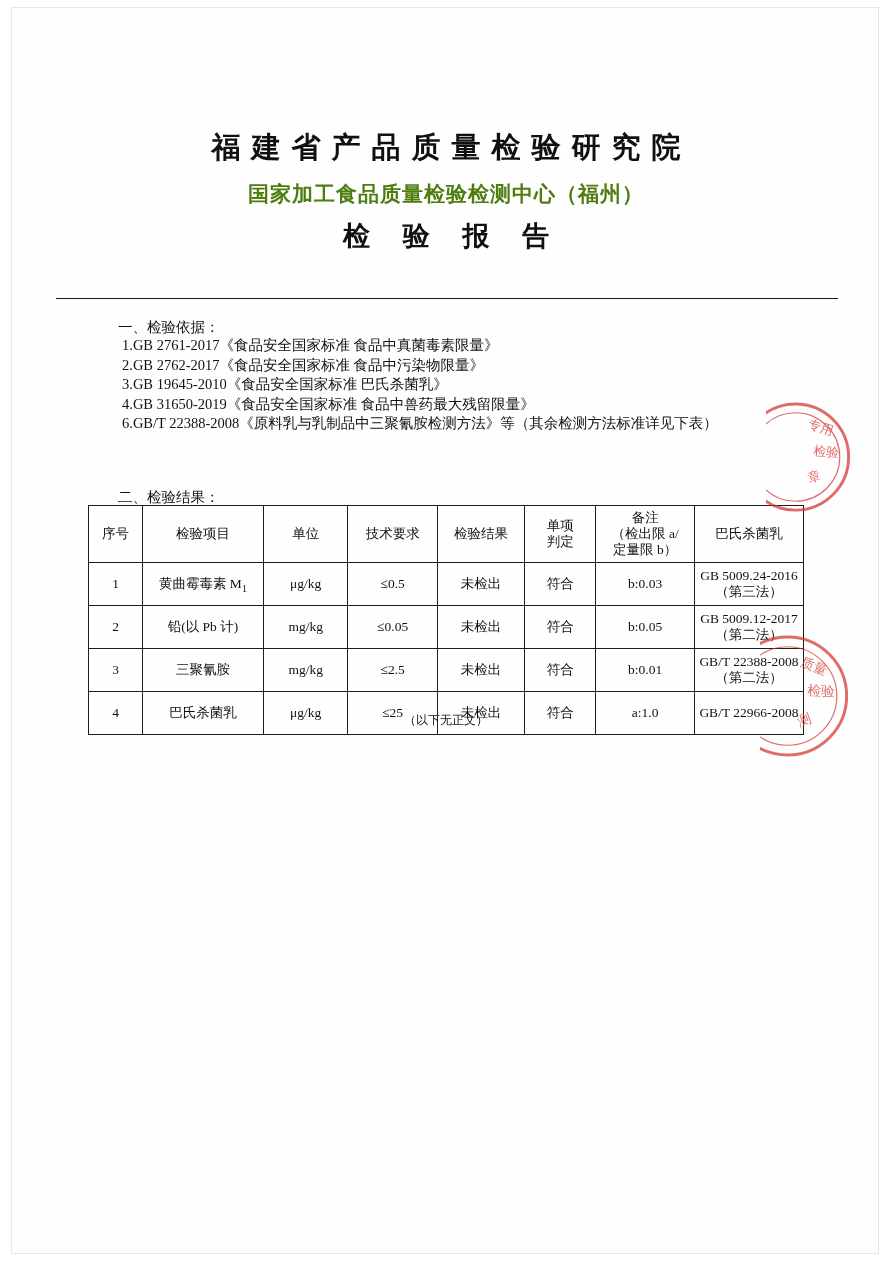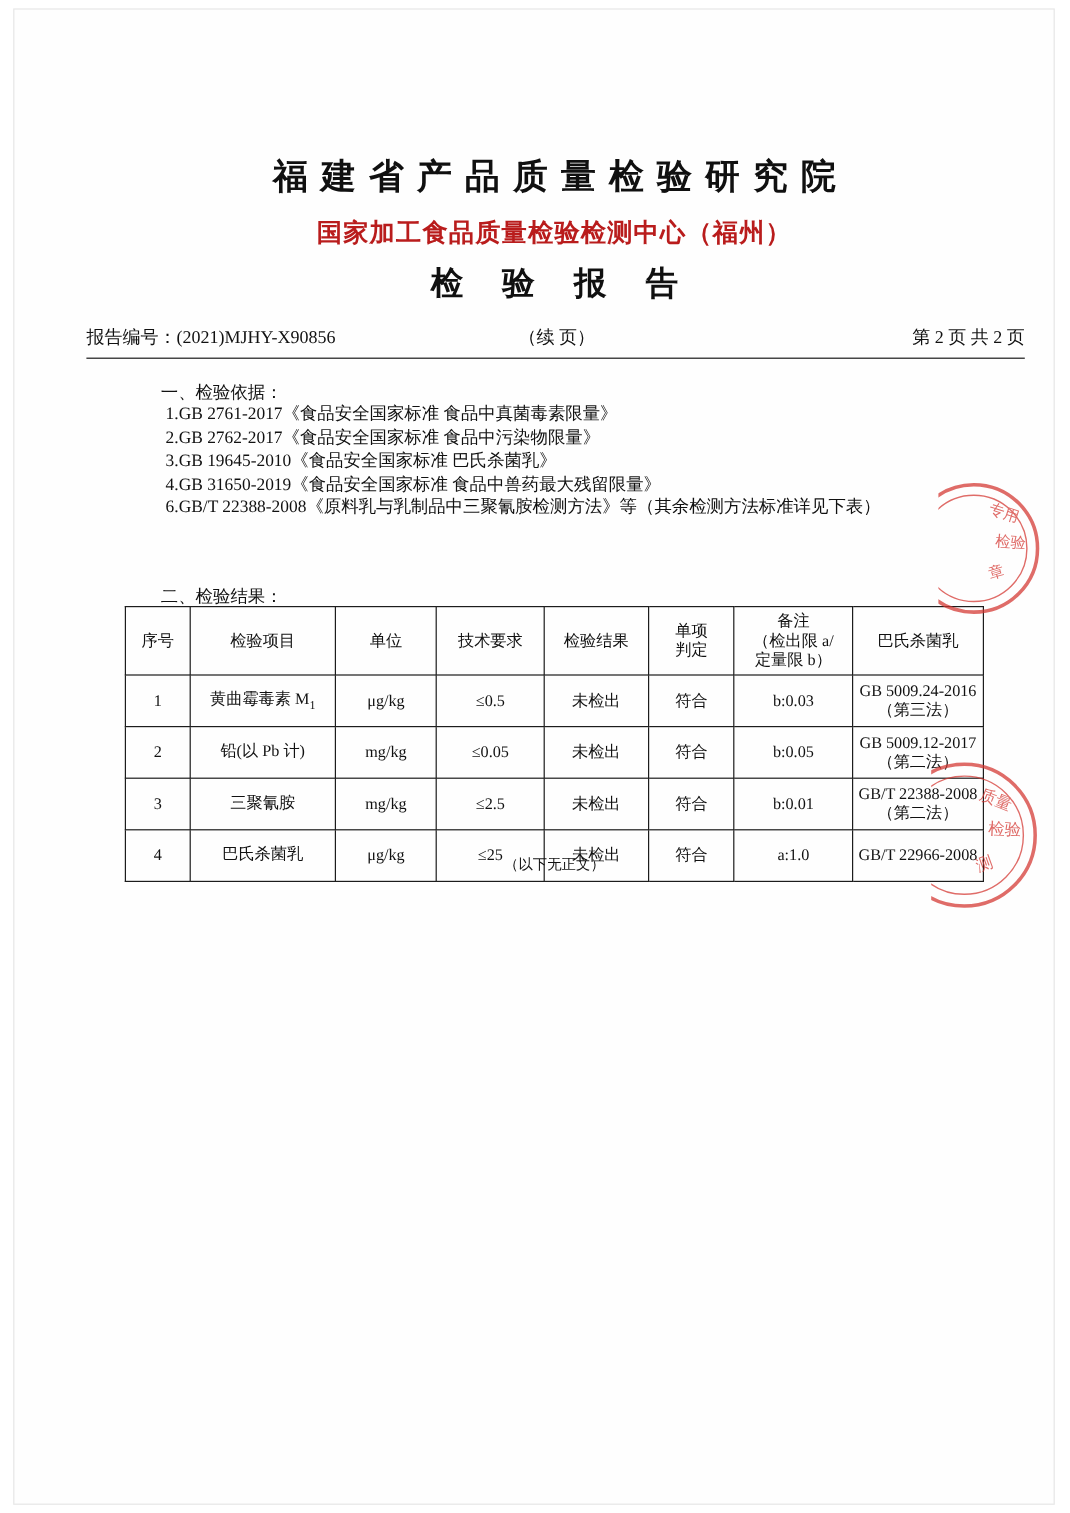--- a/index.html
+++ b/index.html
@@ -21,21 +21,21 @@
     position: absolute;
     left: 12px;
     top: 8px;
     width: 866px;
     height: 1245px;
     background: #fefefe;
     box-shadow: 0 0 0 1px #e6e6e6;
   }
   .content {
     position: absolute;
-    left: 16px;
+    left: 0;
     top: 0;
     width: 772px;
     height: 1261px;
   }
 
   
   .title-main {
     position: absolute;
     left: 0;
     top: 128px;
@@ -50,21 +50,21 @@
   }
   .title-sub {
     position: absolute;
     left: 0;
     top: 180px;
     width: 892px;
     text-align: center;
     font-size: 21px;
     font-weight: bold;
     letter-spacing: 1px;
-    color: #b91c1c;
+    color: #4d7c0f;
   }
   .title-report {
     position: absolute;
     left: 0;
     top: 218px;
     width: 892px;
     text-align: center;
     font-size: 27px;
     font-weight: bold;
     letter-spacing: 13px;
@@ -207,25 +207,20 @@
 <body>
 
 <div class="page">
   <div class="paper-edge"></div>
   <div class="content">
 
     <div class="title-main">福建省产品质量检验研究院</div>
     <div class="title-sub">国家加工食品质量检验检测中心（福州）</div>
     <div class="title-report">检 验 报 告</div>
 
-    <div class="idrow">
-      <span class="no"><span>报告编号：</span><span>(2021)MJHY-X90856</span></span>
-      <span class="cont">（续 页）</span>
-      <span class="pages">第 2 页  共 2 页</span>
-    </div>
     <div class="hrule"></div>
 
     <div class="sec-basis-title">一、检验依据：</div>
     <div class="basis-list">
       <div>1.GB 2761-2017《食品安全国家标准 食品中真菌毒素限量》</div>
       <div>2.GB 2762-2017《食品安全国家标准 食品中污染物限量》</div>
       <div>3.GB 19645-2010《食品安全国家标准 巴氏杀菌乳》</div>
       <div>4.GB 31650-2019《食品安全国家标准 食品中兽药最大残留限量》</div>
       <div>6.GB/T 22388-2008《原料乳与乳制品中三聚氰胺检测方法》等（其余检测方法标准详见下表）</div>
     </div>

